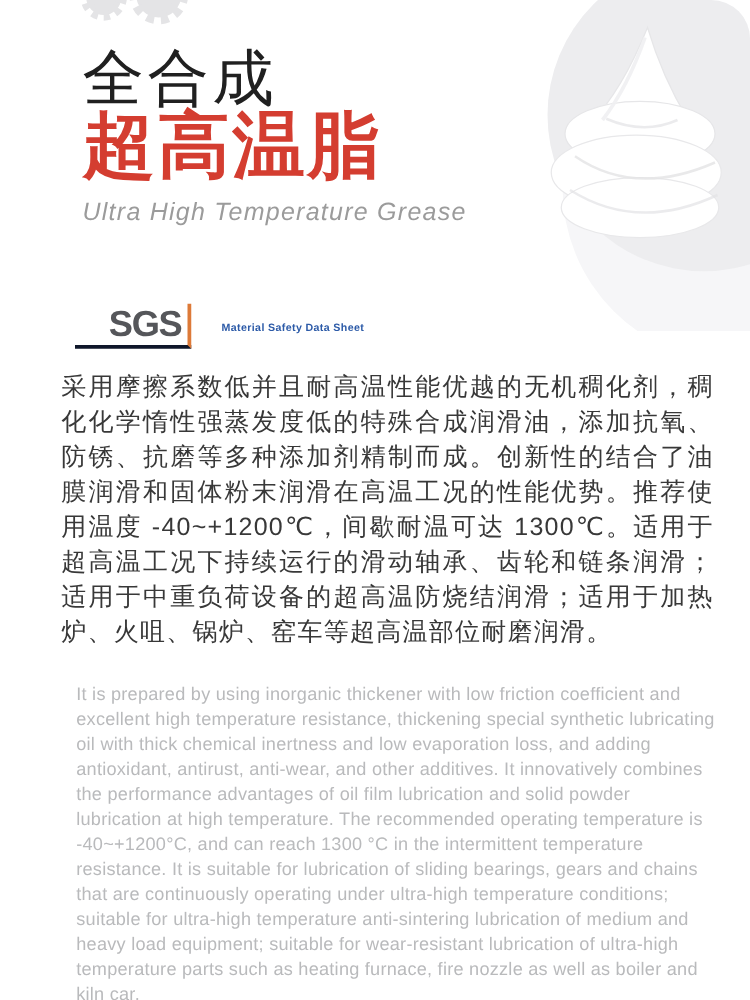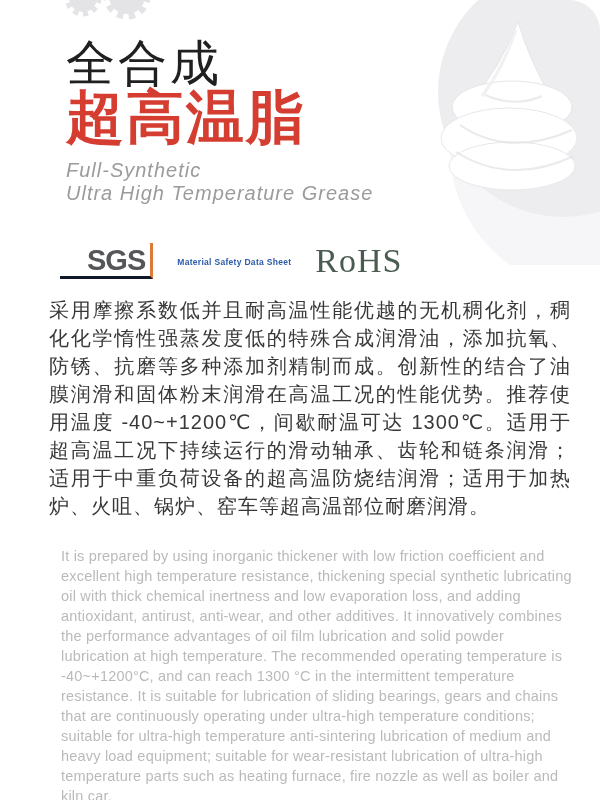--- a/index.html
+++ b/index.html
@@ -101,34 +101,30 @@
         <path d="M95 95 Q 125 108 152 96" fill="none" stroke="#e6e6e8" stroke-width="2" opacity="0.8"></path>
         <path d="M126 30 Q 112 70 92 96" fill="none" stroke="#f0f0f2" stroke-width="3" opacity="0.9"></path>
       </g>
     </svg>
   </div>
 
   <div class="headline">
     <div class="title-cn-1">全合成</div>
     <div class="title-cn-2">超高温脂</div>
     <div class="subtitle">
-      <div>Full-Synthetic</div>
       <div>Ultra High Temperature Grease</div>
     </div>
   </div>
 
   <div class="cert-row">
     <div class="sgs-logo">
       <span class="sgs-text">SGS</span>
     </div>
     <div class="msds-logo">
       <span class="msds-sub">Material Safety Data Sheet</span>
     </div>
-    <div class="rohs-logo">
-      <span class="rohs-text">RoHS</span>
-    </div>
   </div>
 
   <p class="desc-cn">采用摩擦系数低并且耐高温性能优越的无机稠化剂，稠化化学惰性强蒸发度低的特殊合成润滑油，添加抗氧、防锈、抗磨等多种添加剂精制而成。创新性的结合了油膜润滑和固体粉末润滑在高温工况的性能优势。推荐使用温度 -40~+1200℃，间歇耐温可达 1300℃。适用于超高温工况下持续运行的滑动轴承、齿轮和链条润滑；适用于中重负荷设备的超高温防烧结润滑；适用于加热炉、火咀、锅炉、窑车等超高温部位耐磨润滑。</p>
 
   <p class="desc-en">It is prepared by using inorganic thickener with low friction coefficient and excellent high temperature resistance, thickening special synthetic lubricating oil with thick chemical inertness and low evaporation loss, and adding antioxidant, antirust, anti-wear, and other additives. It innovatively combines the performance advantages of oil film lubrication and solid powder lubrication at high temperature. The recommended operating temperature is -40~+1200°C, and can reach 1300 °C in the intermittent temperature resistance. It is suitable for lubrication of sliding bearings, gears and chains that are continuously operating under ultra-high temperature conditions; suitable for ultra-high temperature anti-sintering lubrication of medium and heavy load equipment; suitable for wear-resistant lubrication of ultra-high temperature parts such as heating furnace, fire nozzle as well as boiler and kiln car.</p>
 
 </div>
 
 </body></html>

